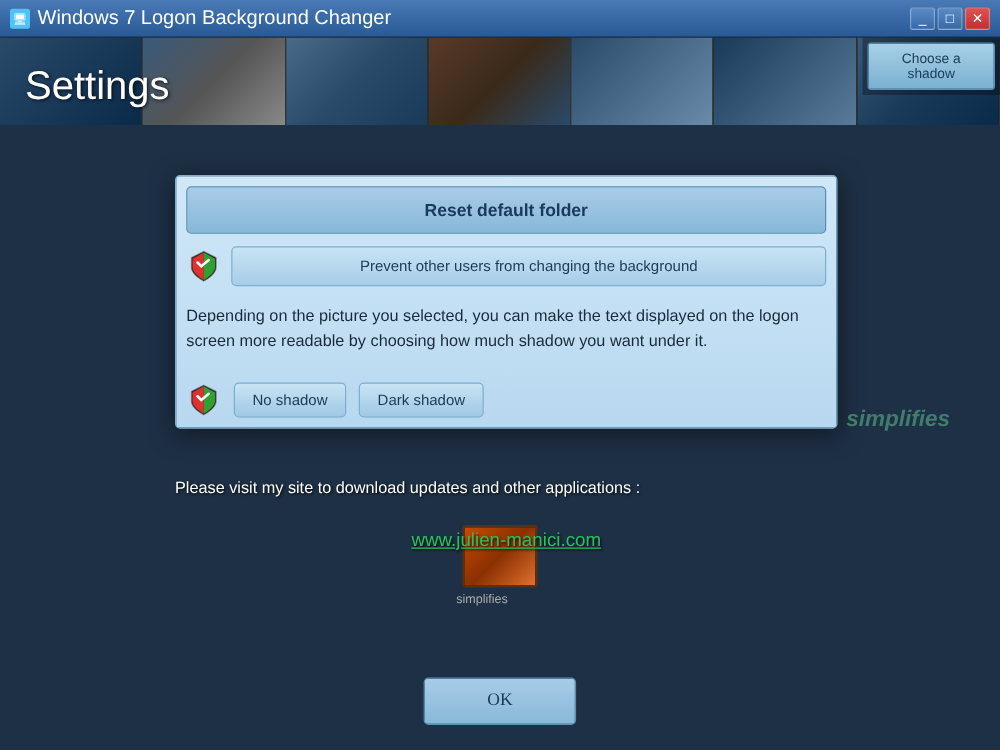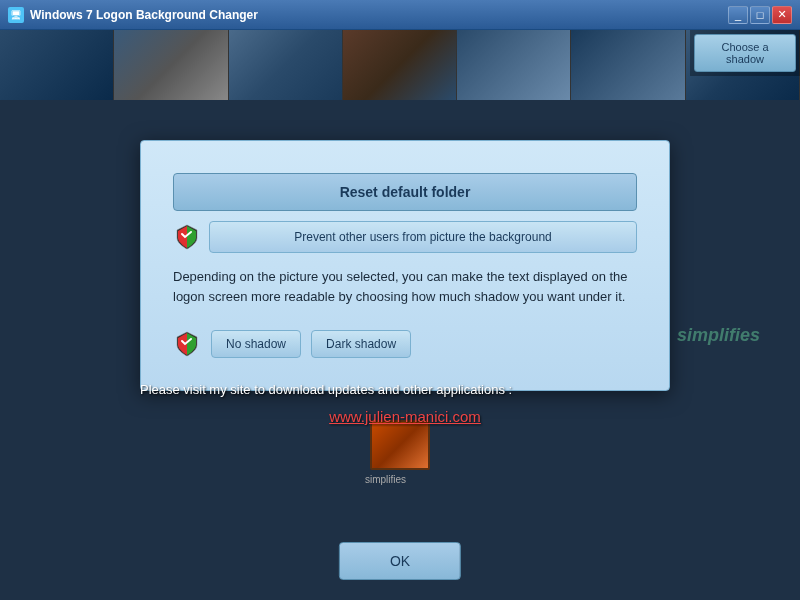--- a/index.html
+++ b/index.html
@@ -25,23 +25,22 @@
     }
     .title-bar-icon {
       width: 16px; height: 16px;
       background: #4fc3f7;
       border-radius: 2px;
       display: flex; align-items: center; justify-content: center;
       font-size: 9px; color: white;
     }
     .title-bar-text {
       color: white;
-      font-size: 12px;
+      font-size: 16px;
       flex: 1;
-      font-weight: bold;
     }
     .title-bar-buttons {
       display: flex; gap: 2px;
     }
     .tb-btn {
       width: 20px; height: 18px;
       border: 1px solid rgba(255,255,255,0.3);
       border-radius: 2px;
       display: flex; align-items: center; justify-content: center;
       font-size: 11px; color: white;
@@ -117,21 +116,21 @@
 
     
     .dialog {
       position: absolute;
       top: 110px;
       left: 140px;
       width: 530px;
       background: linear-gradient(to bottom, #d0e8f8, #b8d8f0);
       border: 1px solid #7ab0d0;
       border-radius: 4px;
-      padding: 32px;
+      padding: 8px;
       box-shadow: 0 4px 20px rgba(0,0,0,0.5);
     }
 
     .reset-btn {
       width: 100%;
       background: linear-gradient(to bottom, #a8cce8, #88b8d8);
       border: 1px solid #5a90b0;
       border-radius: 4px;
       padding: 10px;
       font-size: 14px;
@@ -204,32 +203,33 @@
     .about-text {
       font-size: 13px;
       line-height: 1.6;
       text-align: justify;
       text-shadow: 1px 1px 2px rgba(0,0,0,0.8);
     }
     .about-link {
       display: block;
       text-align: center;
       font-size: 15px;
-      color: #ef4444;
+      color: #22c55e;
       text-decoration: underline;
-      margin-top: 4px;
+      margin-top: 20px;
       text-shadow: 1px 1px 2px rgba(0,0,0,0.8);
     }
 
     
     .ok-btn-wrapper {
       position: absolute;
       bottom: 20px;
       left: 50%;
       transform: translateX(-50%);
+      font-family: Liberation Serif, serif;
     }
     .ok-btn {
       background: linear-gradient(to bottom, #a8cce8, #88b8d8);
       border: 1px solid #5a90b0;
       border-radius: 4px;
       padding: 10px 50px;
       font-size: 14px;
       color: #1a3a5a;
       cursor: pointer;
       font-weight: 500;
@@ -291,34 +291,35 @@
     <div class="bg-thumb"></div>
     <div class="bg-thumb"></div>
     <div class="bg-thumb"></div>
     <div class="bg-thumb"></div>
   </div>
 
   <div class="right-sidebar">
     <div class="sidebar-btn">Choose a shadow</div>
   </div>
 
+  <div class="settings-heading">Settings</div>
 
   <div class="dialog">
 
     <div class="reset-btn">Reset default folder</div>
 
     <div class="prevent-row">
       <svg class="shield-svg" viewBox="0 0 28 28">
         <path d="M14 2 L4 7 L4 15 C4 21 14 26 14 26 C14 26 24 21 24 15 L24 7 Z" fill="#2a2a2a" stroke="#888" stroke-width="0.5"></path>
         <path d="M14 3 L5 8 L5 15 C5 20 14 25 14 25 C14 25 23 20 23 15 L23 8 Z" fill="transparent"></path>
         <path d="M14 3 L5 8 L5 15 C5 20 14 25 14 25 L14 3" fill="#e03030"></path>
         <path d="M14 3 L23 8 L23 15 C23 20 14 25 14 25 L14 3" fill="#30a030"></path>
         <path d="M9 11 L12 14 L18 9" stroke="white" stroke-width="2" fill="none" stroke-linecap="round"></path>
       </svg>
-      <div class="prevent-btn">Prevent other users from picture the background</div>
+      <div class="prevent-btn">Prevent other users from changing the background</div>
     </div>
 
     <div class="shadow-description">Depending on the picture you selected, you can make the text displayed on the logon screen more readable by choosing how much shadow you want under it.</div>
 
     <div class="shadow-row">
       <svg class="shield-svg" viewBox="0 0 28 28">
         <path d="M14 2 L4 7 L4 15 C4 21 14 26 14 26 C14 26 24 21 24 15 L24 7 Z" fill="#2a2a2a" stroke="#888" stroke-width="0.5"></path>
         <path d="M14 3 L5 8 L5 15 C5 20 14 25 14 25 L14 3" fill="#e03030"></path>
         <path d="M14 3 L23 8 L23 15 C23 20 14 25 14 25 L14 3" fill="#30a030"></path>
         <path d="M9 11 L12 14 L18 9" stroke="white" stroke-width="2" fill="none" stroke-linecap="round"></path>

